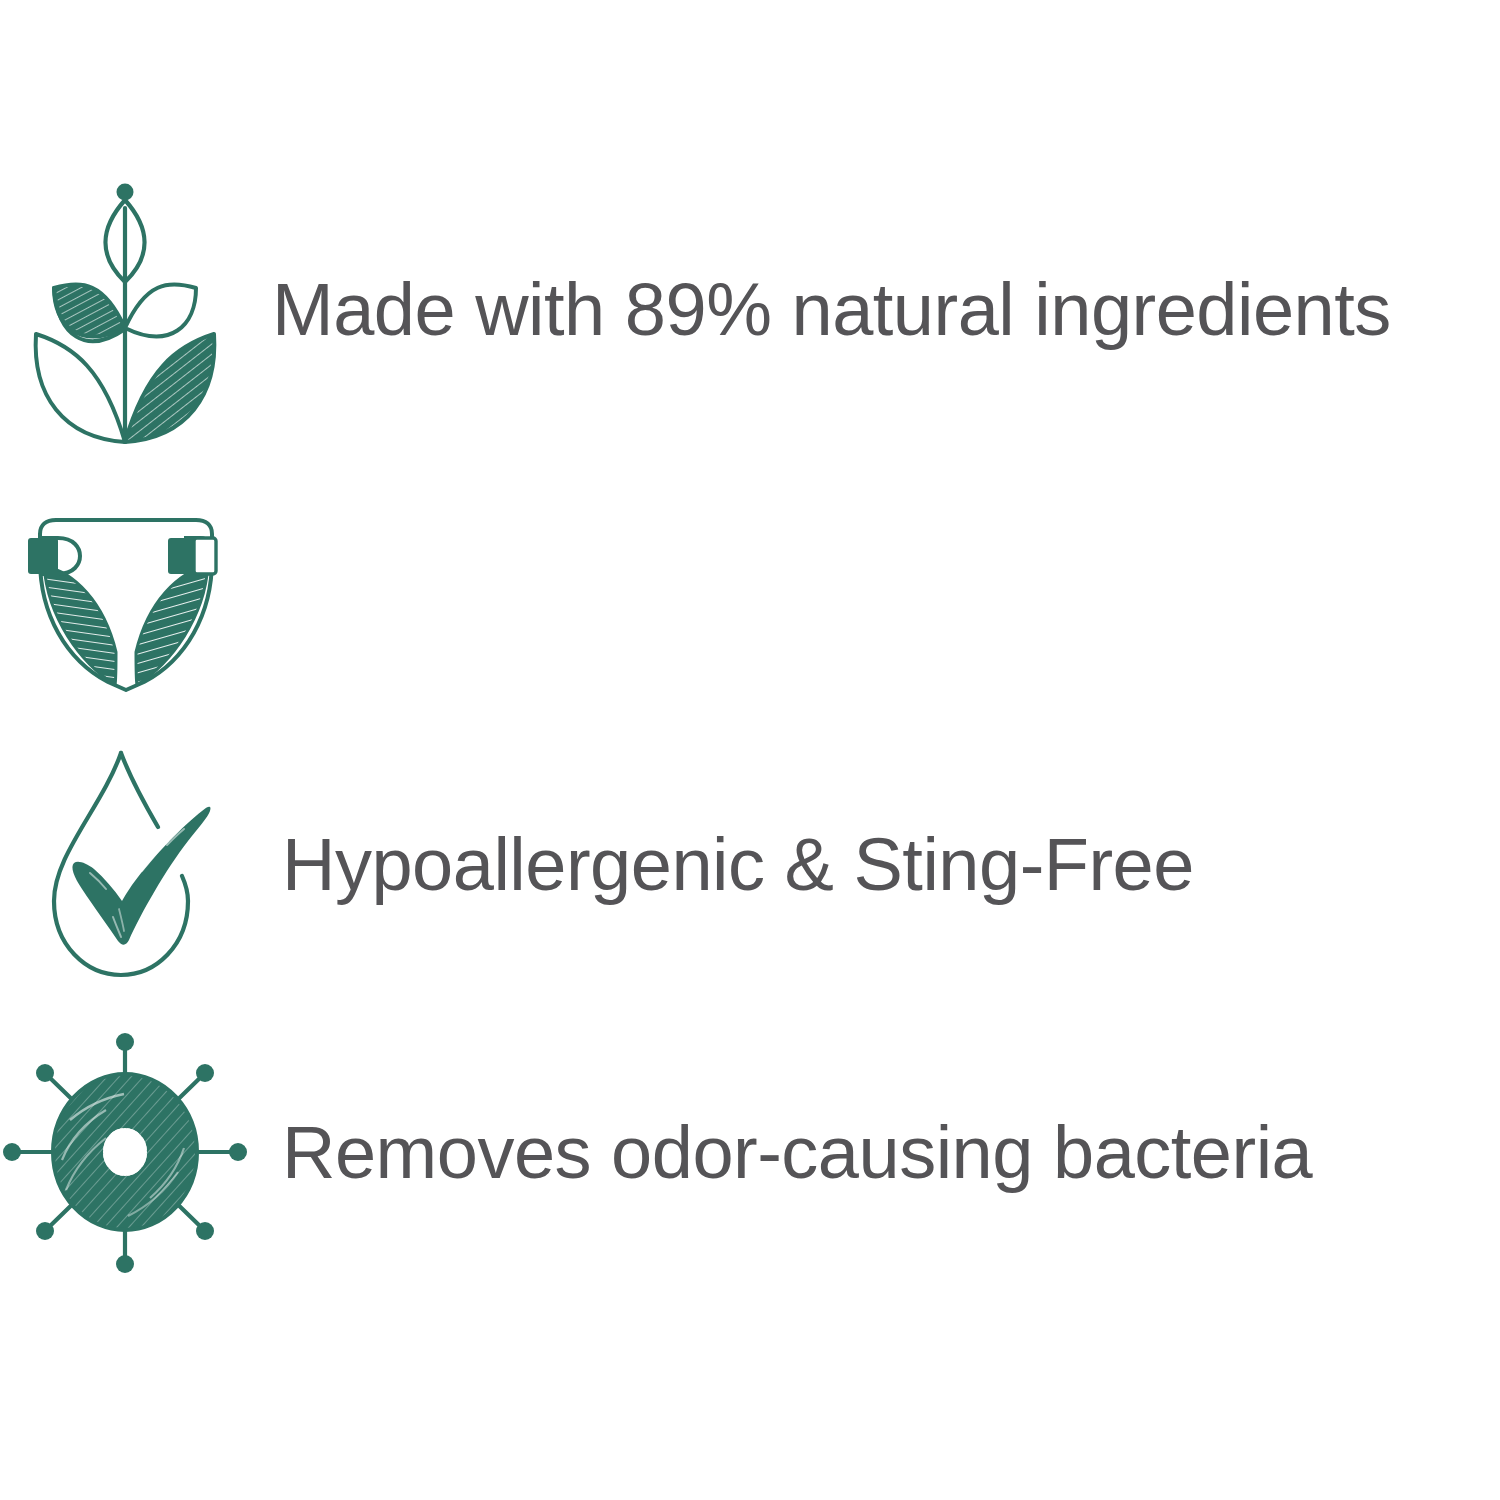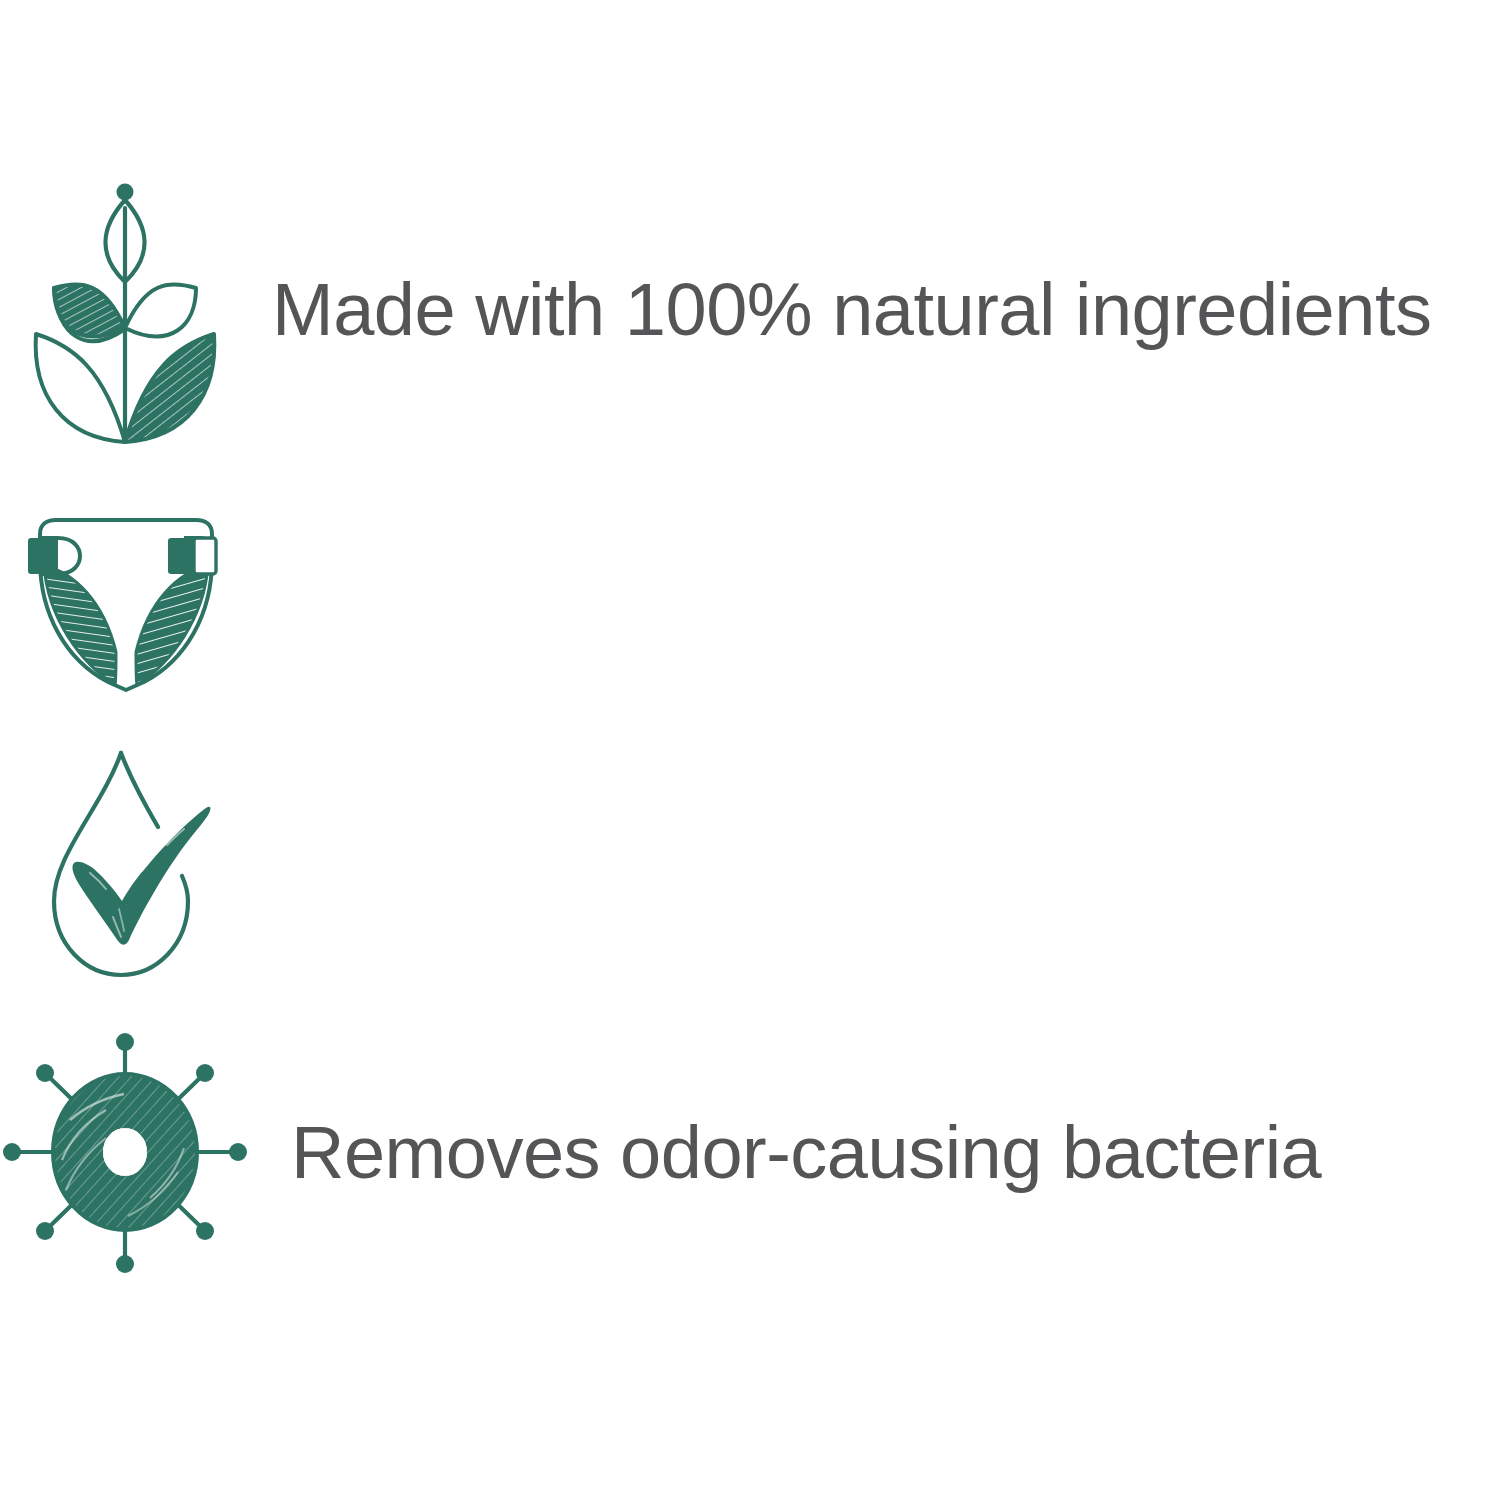--- a/index.html
+++ b/index.html
@@ -47,21 +47,21 @@
     letter-spacing: -0.5px;
     font-weight: 400;
     white-space: nowrap;
     padding-left: 25px;
   }
 
   
   #row-0 { top: 170px; height: 280px; }
   #row-1 { top: 500px; height: 210px; }
   #row-2 { top: 745px; height: 240px; }
-  #row-3 { top: 1020px; height: 265px; gap: 9px; }
+  #row-3 { top: 1020px; height: 265px; }
 
   #row-0 .feature-icon { width: 250px; }
   #row-1 .feature-icon { width: 250px; }
   #row-2 .feature-icon { width: 250px; }
   #row-3 .feature-icon { width: 250px; }
 
   #row-0 .feature-label { padding-left: 22px; }
   #row-1 .feature-label { padding-left: 32px; }
   #row-2 .feature-label { padding-left: 32px; }
   #row-3 .feature-label { padding-left: 32px; }
@@ -98,21 +98,21 @@
         <path d="M36 118 C 40 166 68 186 107 159" stroke="#2d7364" stroke-width="4" fill="none" stroke-linecap="round"></path>
 
         <path d="M178 118 C 150 110 128 112 107 158 C 152 180 178 156 178 118 Z" stroke="#2d7364" stroke-width="4" fill="none" stroke-linejoin="round"></path>
 
         <path d="M107 272 C 128 200 158 176 196 164 C 200 226 168 268 107 272 Z" fill="url(#hatchB)"></path>
         <path d="M196 164 C 158 176 128 200 107 272 C 168 268 200 226 196 164 Z" stroke="#2d7364" stroke-width="4" fill="none" stroke-linejoin="round"></path>
 
         <path d="M18 164 C 56 176 86 200 107 272 C 46 268 14 226 18 164 Z" stroke="#2d7364" stroke-width="4" fill="none" stroke-linejoin="round"></path>
       </svg>
     </div>
-    <div class="feature-label">Made with 100% natural ingredients</div>
+    <div class="feature-label">Made with 89% natural ingredients</div>
   </div>
 
   <div class="feature-row" id="row-1">
     <div class="feature-icon">
       <svg width="215" height="190" viewBox="0 0 215 190" fill="none">
         <defs>
           <pattern id="hatchD" width="8" height="8" patternUnits="userSpaceOnUse" patternTransform="rotate(8)">
             <rect width="8" height="8" fill="#2d7364"></rect>
             <line x1="0" y1="0" x2="8" y2="0" stroke="#ffffff" stroke-width="1.9" opacity="0.9"></line>
           </pattern>
@@ -166,20 +166,21 @@
                  C 180 83 190 72 192 66
                  C 194 60 190 61 184 66 Z" fill="#2d7364"></path>
 
         <path d="M150 96 C 142 104 132 116 124 126" stroke="#ffffff" stroke-width="2" opacity="0.55" stroke-linecap="round"></path>
         <path d="M166 84 C 160 89 154 95 149 100" stroke="#ffffff" stroke-width="2" opacity="0.5" stroke-linecap="round"></path>
         <path d="M72 128 C 78 133 84 139 88 144" stroke="#ffffff" stroke-width="2" opacity="0.5" stroke-linecap="round"></path>
         <path d="M95 172 C 98 180 101 187 103 192" stroke="#ffffff" stroke-width="2" opacity="0.5" stroke-linecap="round"></path>
         <path d="M101 164 C 103 172 105 180 106 186" stroke="#ffffff" stroke-width="1.8" opacity="0.45" stroke-linecap="round"></path>
       </svg>
     </div>
+    <div class="feature-label">Hypoallergenic &amp; Sting-Free</div>
   </div>
 
   <div class="feature-row" id="row-3">
     <div class="feature-icon">
       <svg width="250" height="265" viewBox="0 0 250 265" fill="none">
         <defs>
           <pattern id="hatchV" width="9" height="9" patternUnits="userSpaceOnUse" patternTransform="rotate(42)">
             <rect width="9" height="9" fill="#2d7364"></rect>
             <line x1="0" y1="0" x2="0" y2="9" stroke="#ffffff" stroke-width="1.3" opacity="0.45"></line>
           </pattern>

